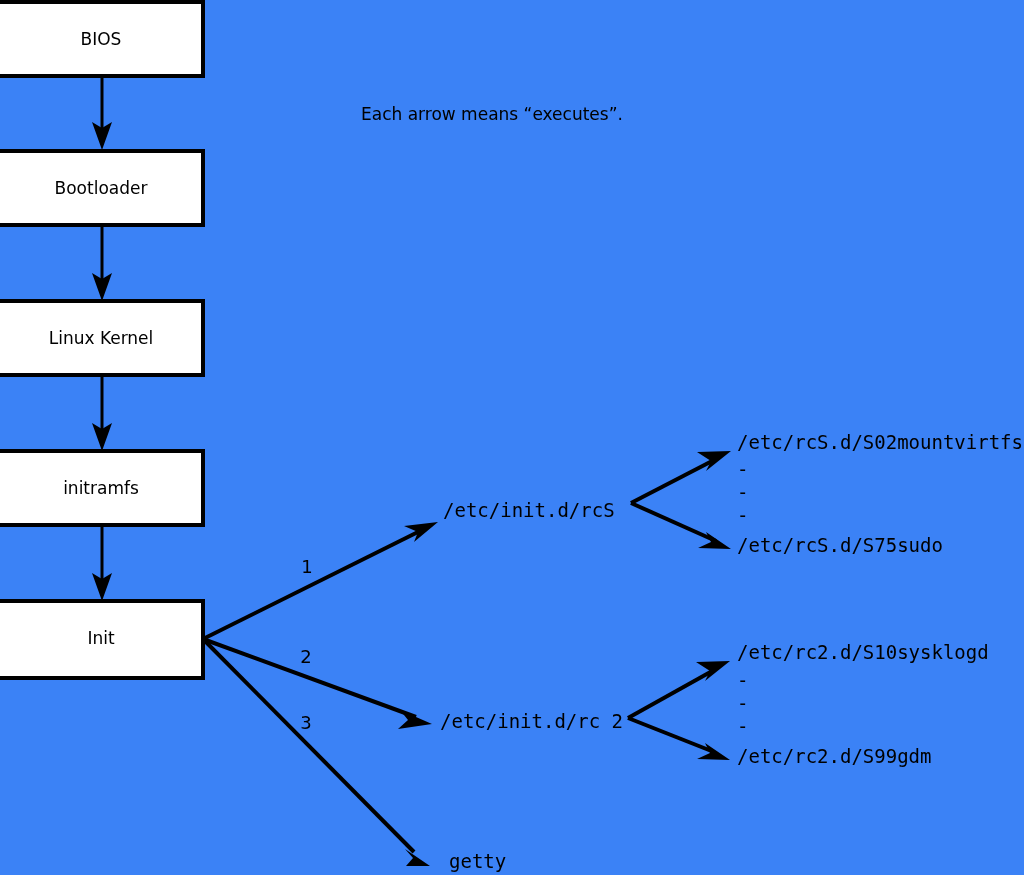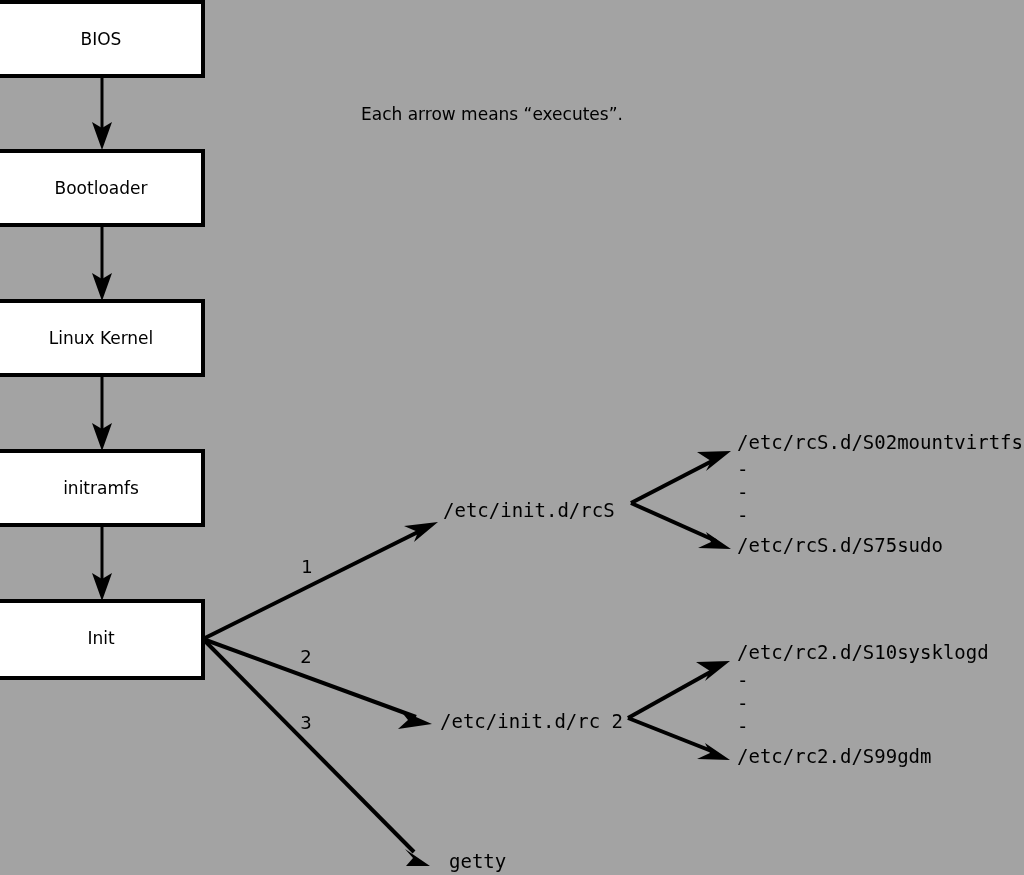--- a/index.html
+++ b/index.html
@@ -10,21 +10,21 @@
   body {
     width: 1024px;
     height: 875px;
     overflow: hidden;
     font-family: "Liberation Sans", sans-serif;
   }
   #diagram-root {
     position: relative;
     width: 1024px;
     height: 875px;
-    background: #a3a3a3;
+    background: #3b82f6;
   }
   svg#boot-flow {
     display: block;
     width: 1024px;
     height: 875px;
   }
   .box-rect {
     fill: #ffffff;
     stroke: #000000;
     stroke-width: 4;

